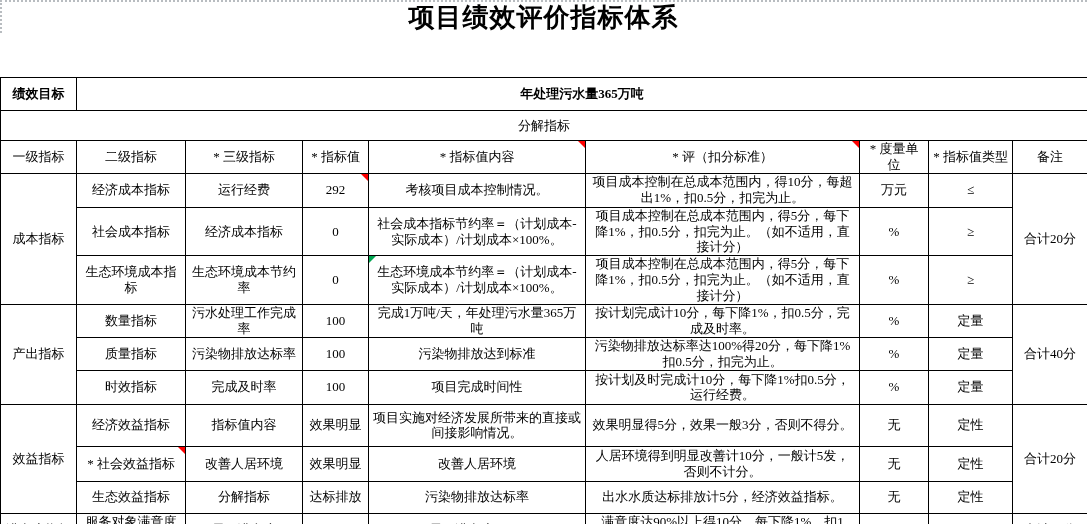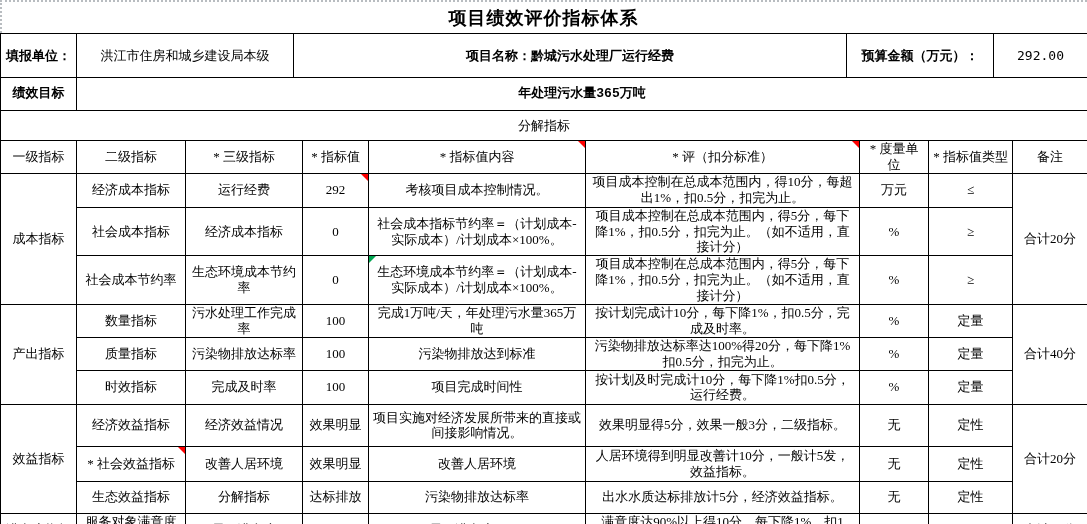--- a/index.html
+++ b/index.html
@@ -5,30 +5,30 @@
   html,body{margin:0;padding:0;background:#fff;}
   .screen{
     position:relative;width:1087px;height:524px;background:#ffffff;
     font-family:"Liberation Serif","DejaVu Serif",serif;color:#000;
     overflow:hidden;
   }
   .pb-top{position:absolute;left:0;top:0;width:1087px;height:0;border-top:2px dotted #b8bcc0;}
   .pb-left{position:absolute;left:0;top:0;height:33px;width:0;border-left:2px dotted #b8bcc0;}
   .title{
     position:absolute;left:0;top:3px;width:1087px;height:30px;
-    font-size:18px;font-weight:bold;text-align:center;line-height:30px;letter-spacing:1px;
+    font-size:26px;font-weight:bold;text-align:center;line-height:30px;letter-spacing:1px;
   }
   table.tbl{border-collapse:collapse;table-layout:fixed;position:absolute;left:0;}
   table.tbl td{
     border:1px solid #000;text-align:center;vertical-align:middle;
     font-size:13px;line-height:1.22;padding:0 4px;overflow:hidden;
     position:relative;word-break:break-all;
   }
   #row1{top:33px;width:1087px;height:44px;border-top:1px solid #000;}
-  #row2{top:77px;width:1087px;height:33px;font-family:Liberation Mono, monospace;}
+  #row2{top:77px;width:1087px;height:33px;}
   #row3{top:110px;width:1087px;height:30px;border-radius:7px;}
   #main{top:140px;width:1087px;height:384px;}
   .lbl{font-weight:bold;font-size:15px;}
   .left{text-align:left;}
   .pl6{padding-left:6px;}
   .big{font-size:15px;}
   .mono{font-family:"DejaVu Sans Mono",monospace;font-size:13px;}
   .crit{font-size:13px;margin-top:10px;}
   
   .mk-red{
@@ -43,38 +43,20 @@
 </head>
 <body>
 
 <div class="screen">
 
   <div class="pb-top"></div>
   <div class="pb-left"></div>
 
   <div class="title">项目绩效评价指标体系</div>
 
-  <table class="tbl" id="row1">
-    <colgroup>
-        <col style="width:76px">
-        <col style="width:217px">
-        <col style="width:553px">
-        <col style="width:147px">
-        <col style="width:94px">
-      </colgroup>
-    <tbody>
-        <tr style="height:44px">
-      <td class="lbl left pl6">填报单位：</td>
-      <td>洪江市住房和城乡建设局本级</td>
-      <td class="lbl left pl6">项目名称：黔城污水处理厂运行经费</td>
-      <td class="lbl left pl6">预算金额（万元）：</td>
-      <td class="left mono">292.00</td>
-    </tr>
-  </tbody>
-    </table>
 
   <table class="tbl" id="row2">
     <colgroup>
         <col style="width:76px">
         <col style="width:1011px">
       </colgroup>
     <tbody>
         <tr style="height:33px">
       <td class="lbl">绩效目标</td>
       <td class="lbl big">年处理污水量365万吨</td>
@@ -132,21 +114,21 @@
     <tr style="height:44px">
       <td>社会成本指标</td>
       <td>经济成本指标</td>
       <td>0</td>
       <td>社会成本指标节约率＝（计划成本-实际成本）/计划成本×100%。</td>
       <td class="crit">项目成本控制在总成本范围内，得5分，每下降1%，扣0.5分，扣完为止。（如不适用，直接计分）</td>
       <td>%</td>
       <td>≥</td>
     </tr>
     <tr style="height:44px">
-      <td>社会成本节约率</td>
+      <td>生态环境成本指标</td>
       <td>生态环境成本节约率</td>
       <td>0</td>
       <td><span>生态环境成本节约率＝（计划成本-实际成本）/计划成本×100%。</span><span class="mk-green"></span></td>
       <td class="crit">项目成本控制在总成本范围内，得5分，每下降1%，扣0.5分，扣完为止。（如不适用，直接计分）</td>
       <td>%</td>
       <td>≥</td>
     </tr>
 
     <tr style="height:33px">
       <td rowspan="3" class="big">产出指标</td>
@@ -174,34 +156,34 @@
       <td>100</td>
       <td>项目完成时间性</td>
       <td class="crit">按计划及时完成计10分，每下降1%扣0.5分，运行经费。</td>
       <td>%</td>
       <td>定量</td>
     </tr>
 
     <tr style="height:42px">
       <td rowspan="3" class="big">效益指标</td>
       <td>经济效益指标</td>
-      <td>经济效益情况</td>
+      <td>指标值内容</td>
       <td>效果明显</td>
       <td>项目实施对经济发展所带来的直接或间接影响情况。</td>
-      <td class="crit">效果明显得5分，效果一般3分，二级指标。</td>
+      <td class="crit">效果明显得5分，效果一般3分，否则不得分。</td>
       <td>无</td>
       <td>定性</td>
       <td rowspan="3">合计20分</td>
     </tr>
     <tr style="height:35px">
       <td><span>* 社会效益指标</span><span class="mk-red"></span></td>
       <td>改善人居环境</td>
       <td>效果明显</td>
       <td>改善人居环境</td>
-      <td class="crit">人居环境得到明显改善计10分，一般计5发，效益指标。</td>
+      <td class="crit">人居环境得到明显改善计10分，一般计5发，否则不计分。</td>
       <td>无</td>
       <td>定性</td>
     </tr>
     <tr style="height:32px">
       <td>生态效益指标</td>
       <td>分解指标</td>
       <td>达标排放</td>
       <td>污染物排放达标率</td>
       <td class="crit">出水水质达标排放计5分，经济效益指标。</td>
       <td>无</td>

